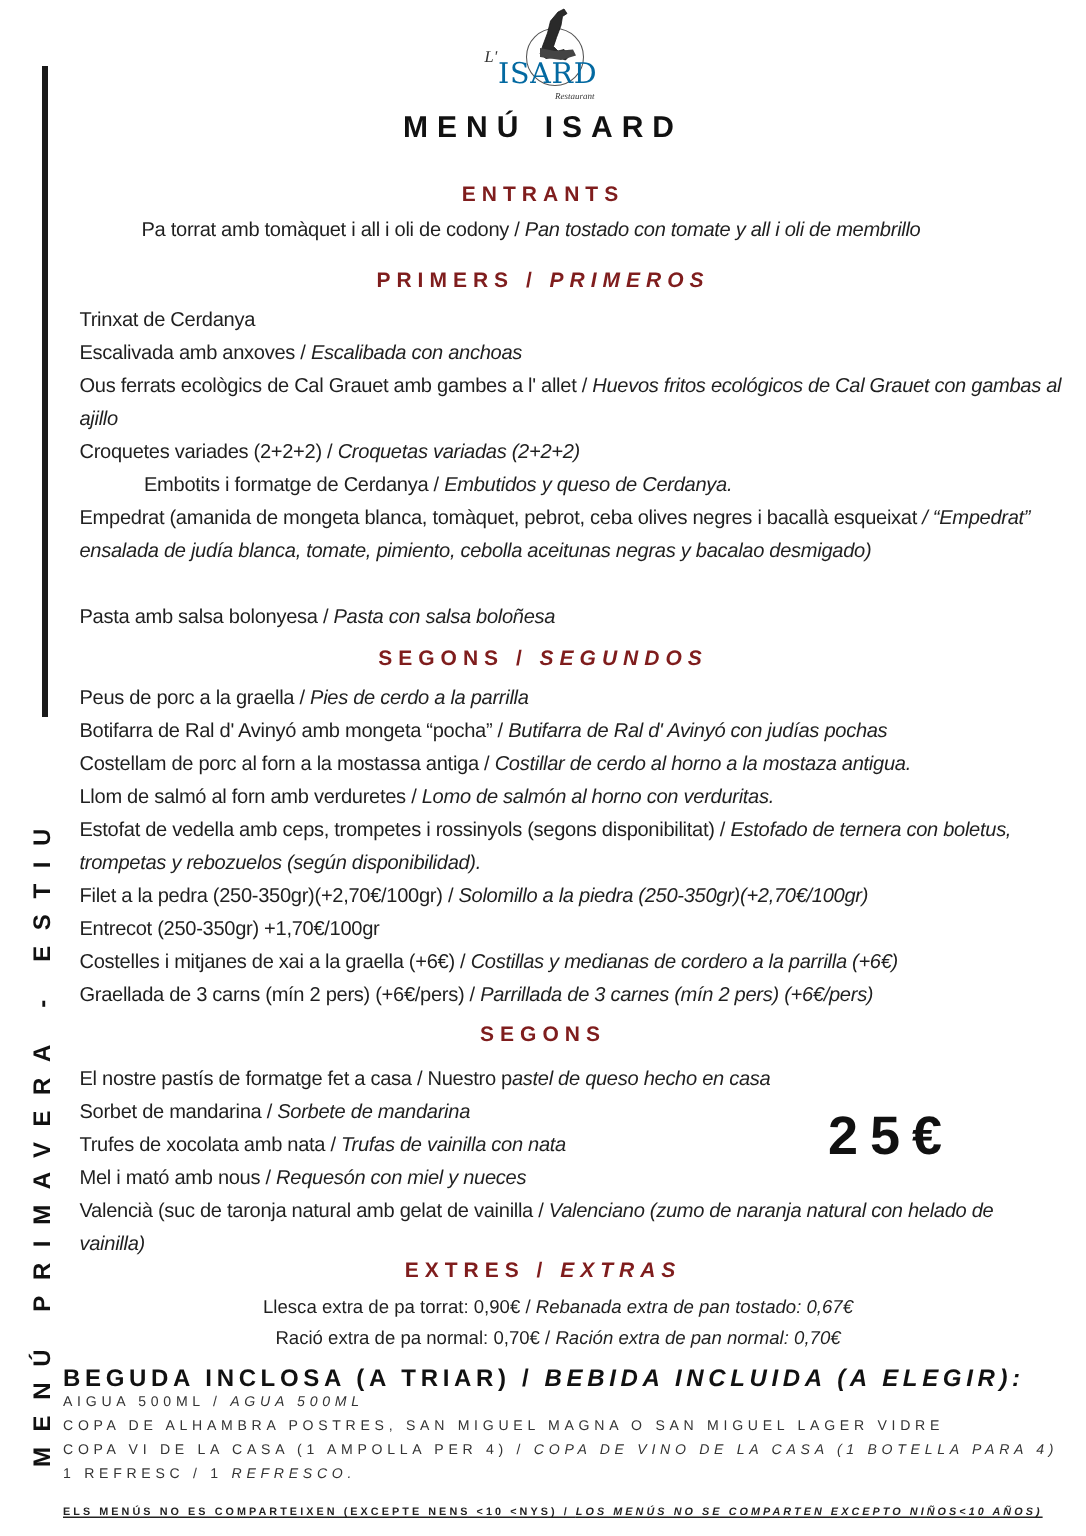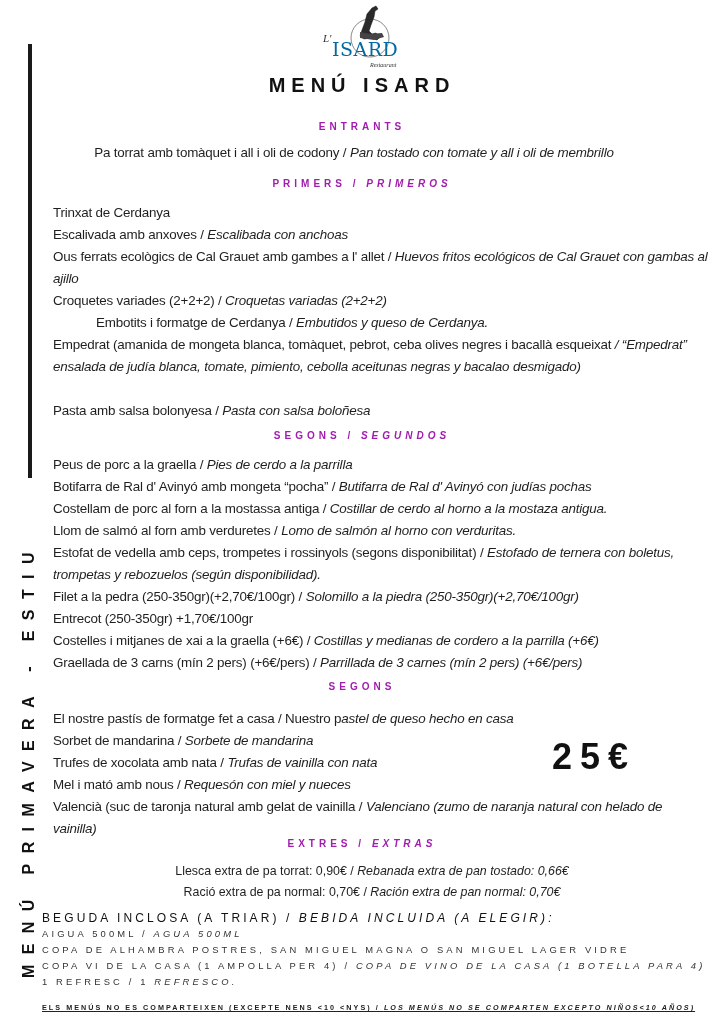--- a/index.html
+++ b/index.html
@@ -86,24 +86,24 @@
       color: #111;
       line-height: 1;
       margin-left: -9px;
     }
 
     .section-heading {
       position: absolute;
       left: 0;
       width: 724px;
       text-align: center;
-      font-size: 10px;
+      font-size: 14px;
       font-weight: bold;
       letter-spacing: 4px;
-      color: #a21caf;
+      color: #7f1d1d;
     }
     .section-heading .it { font-style: italic; }
 
     .item {
       position: absolute;
       left: 53px;
       width: 655px;
       font-family: "Liberation Sans", sans-serif;
       font-size: 13.4px;
       line-height: 22px;
@@ -142,22 +142,22 @@
       font-size: 12.4px;
       line-height: 21px;
       color: #1f1f1f;
     }
     .extra-line .es { font-style: italic; }
 
     .drink-title {
       position: absolute;
       left: 42px;
       top: 911px;
-      font-size: 12px;
-      font-weight: normal;
+      font-size: 16px;
+      font-weight: bold;
       letter-spacing: 3.1px;
       color: #111;
       white-space: nowrap;
     }
     .drink-title .it { font-style: italic; }
     .drink-line {
       position: absolute;
       left: 42px;
       font-size: 9.4px;
       letter-spacing: 3.15px;
@@ -275,21 +275,21 @@
 <div class="item" style="top:796px;">
   <span>Valencià (suc de taronja natural amb gelat de vainilla / </span><span class="es">Valenciano (zumo de naranja natural con helado de vainilla)</span>
 </div>
 
 <div class="price">25€</div>
 
 <div class="section-heading" style="top:838px;">
   <span>EXTRES / </span><span class="it">EXTRAS</span>
 </div>
 <div class="extra-line" style="top:861px;">
-  <span>Llesca extra de pa torrat: 0,90€ / </span><span class="es">Rebanada extra de pan tostado: 0,66€</span>
+  <span>Llesca extra de pa torrat: 0,90€ / </span><span class="es">Rebanada extra de pan tostado: 0,67€</span>
 </div>
 <div class="extra-line" style="top:882px;">
   <span>Ració extra de pa normal: 0,70€ / </span><span class="es">Ración extra de pan normal: 0,70€</span>
 </div>
 
 <div class="drink-title">
   <span>BEGUDA INCLOSA (A TRIAR) / </span><span class="it">BEBIDA INCLUIDA (A ELEGIR):</span>
 </div>
 <div class="drink-line" style="top:928px;">
   <span>AIGUA 500ML / </span><span class="it">AGUA 500ML</span>

